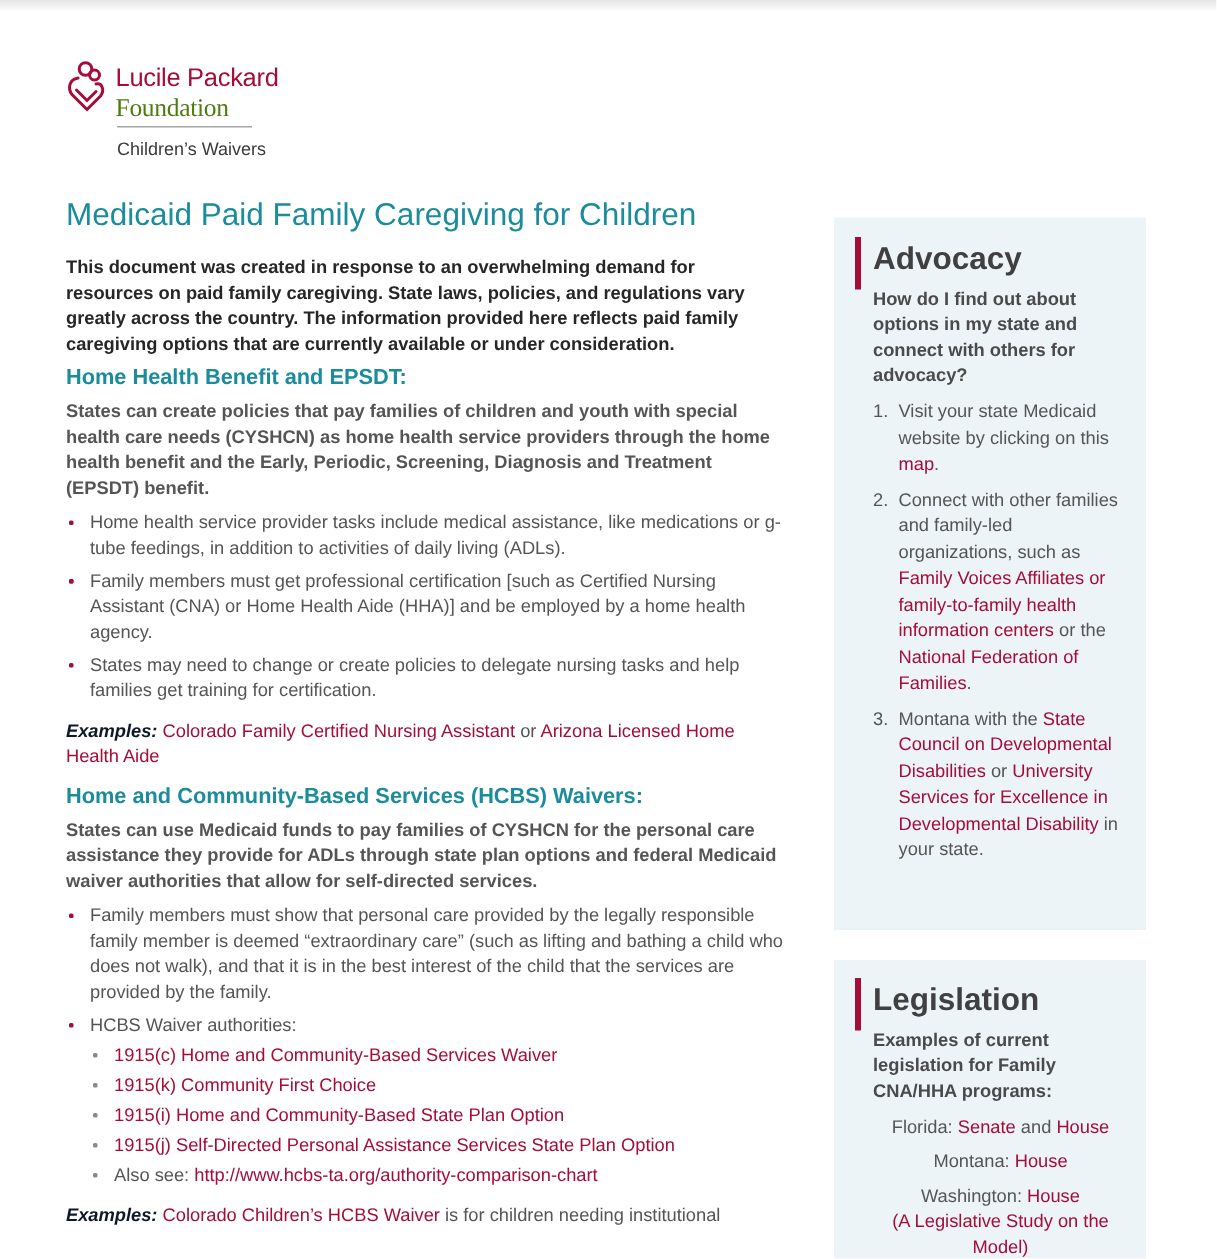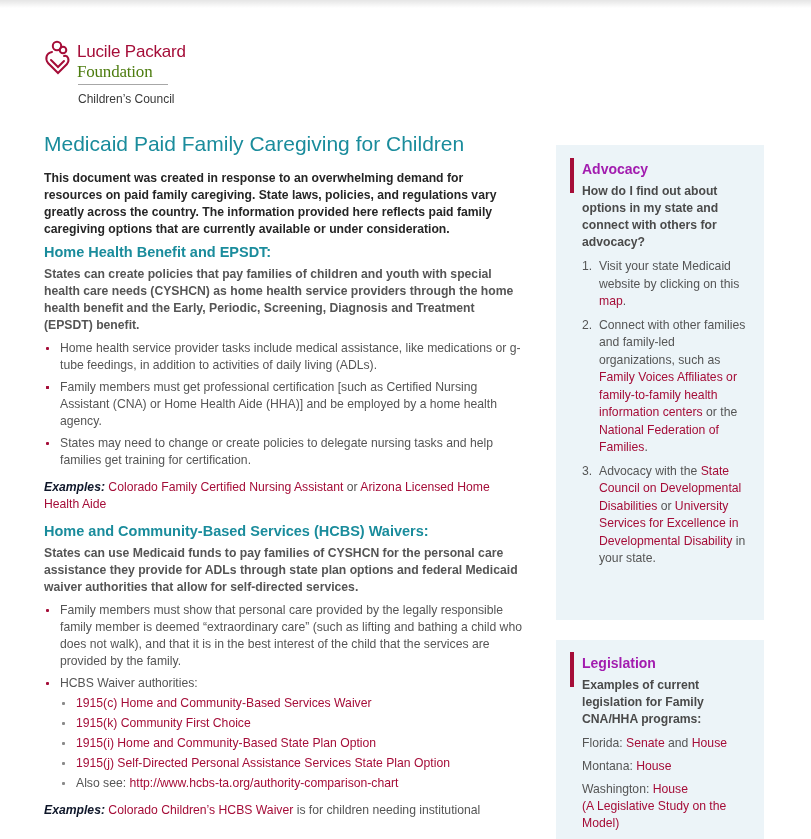--- a/index.html
+++ b/index.html
@@ -63,45 +63,45 @@
     
     .side-box {
       position: absolute; left: 556px; width: 208px; background: #ecf4f8;
     }
     .box-advocacy { top: 145px; height: 475px; }
     .box-legislation { top: 640px; height: 199px; }
     .side-accent {
       position: absolute; left: 14px; width: 4px; height: 35px; background: #a50d38;
     }
     .side-inner { position: absolute; left: 26px; width: 170px; }
-    .side-title { font-size: 14px; color: #a21caf; margin-bottom: 6px; white-space: nowrap; }
+    .side-title { font-size: 21px; color: #404040; margin-bottom: 6px; white-space: nowrap; }
     .side-question { font-size: 12.2px; line-height: 17px; font-weight: bold; color: #4a4a4a; margin-bottom: 7px; }
     ol.side-list { list-style: none; }
     ol.side-list > li {
       position: relative; padding-left: 17px; font-size: 12.2px; line-height: 17.5px; color: #555555; margin-bottom: 6px;
     }
     ol.side-list > li > .num { position: absolute; left: 0; top: 0; }
-    .leg-row { font-size: 12.2px; line-height: 17px; color: #555555; margin-bottom: 6px; }
+    .leg-row { font-size: 12.2px; line-height: 17px; color: #555555; margin-bottom: 6px; text-align: center; }
   </style>
 </head>
 <body>
 
 <div class="top-shadow"></div>
 
 <div class="logo">
   <svg class="logo-mark" viewBox="0 0 30 38">
     <circle cx="13" cy="6" r="4.2" fill="none" stroke="#a50d38" stroke-width="2"></circle>
     <circle cx="19" cy="10" r="3.3" fill="none" stroke="#a50d38" stroke-width="2"></circle>
     <path d="M8 12 C2 13 1 19 4 23 L14 33 L23 24 C26 20 24 15 20 16" fill="none" stroke="#a50d38" stroke-width="2" stroke-linecap="round"></path>
     <path d="M7 20 L14 27 L20 21" fill="none" stroke="#a50d38" stroke-width="2" stroke-linecap="round"></path>
   </svg>
   <div class="logo-line1">Lucile Packard</div>
   <div class="logo-line2">Foundation</div>
   <div class="logo-rule"></div>
-  <div class="logo-sub">Children’s Council</div>
+  <div class="logo-sub">Children’s Waivers</div>
 </div>
 
 <div class="main">
   <h1 class="page-title">Medicaid Paid Family Caregiving for Children</h1>
   <p class="para intro">This document was created in response to an overwhelming demand for resources on paid family caregiving. State laws, policies, and regulations vary greatly across the country. The information provided here reflects paid family caregiving options that are currently available or under consideration.</p>
 
   <section>
     <h2 class="section-heading">Home Health Benefit and EPSDT:</h2>
     <p class="para section-body">States can create policies that pay families of children and youth with special health care needs (CYSHCN) as home health service providers through the home health benefit and the Early, Periodic, Screening, Diagnosis and Treatment (EPSDT) benefit.</p>
     <ul class="bullets">
@@ -144,21 +144,21 @@
     <h3 class="side-title">Advocacy</h3>
     <p class="side-question">How do I find out about options in my state and connect with others for advocacy?</p>
     <ol class="side-list">
       <li>
         <span class="num">1.</span><span>Visit your state Medicaid website by clicking on this </span><a class="link" href="#">map</a><span>.</span>
       </li>
       <li>
         <span class="num">2.</span><span>Connect with other families and family-led organizations, such as </span><a class="link" href="#">Family Voices Affiliates or family-to-family health information centers</a><span> or the </span><a class="link" href="#">National Federation of Families</a><span>.</span>
       </li>
       <li>
-        <span class="num">3.</span><span>Advocacy with the </span><a class="link" href="#">State Council on Developmental Disabilities</a><span> or </span><a class="link" href="#">University Services for Excellence in Developmental Disability</a><span> in your state.</span>
+        <span class="num">3.</span><span>Montana with the </span><a class="link" href="#">State Council on Developmental Disabilities</a><span> or </span><a class="link" href="#">University Services for Excellence in Developmental Disability</a><span> in your state.</span>
       </li>
     </ol>
   </div>
 </aside>
 
 <aside class="side-box box-legislation">
   <div class="side-accent" style="top:12px;"></div>
   <div class="side-inner" style="top:15px;">
     <h3 class="side-title">Legislation</h3>
     <p class="side-question">Examples of current legislation for Family CNA/HHA programs:</p>

